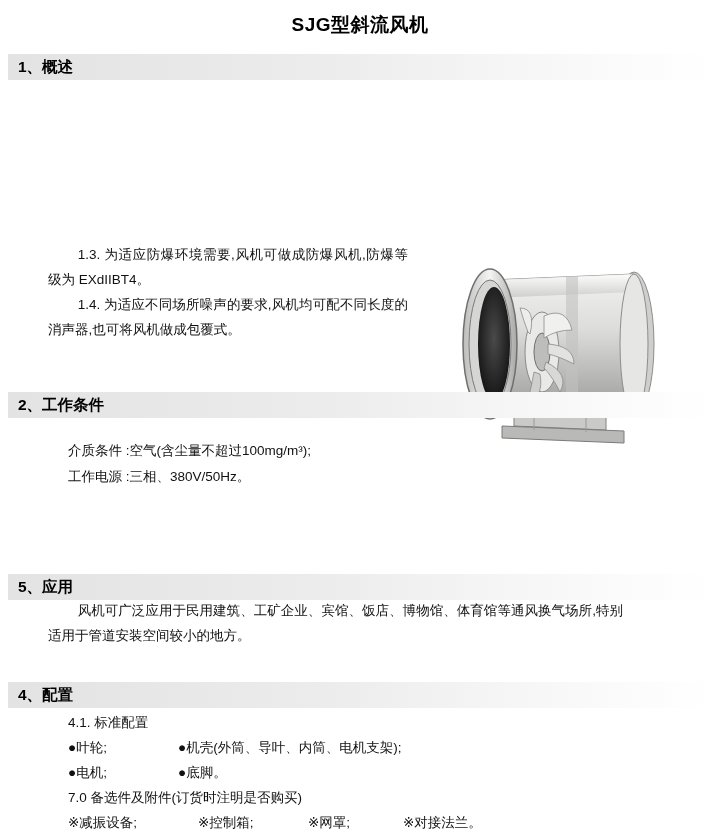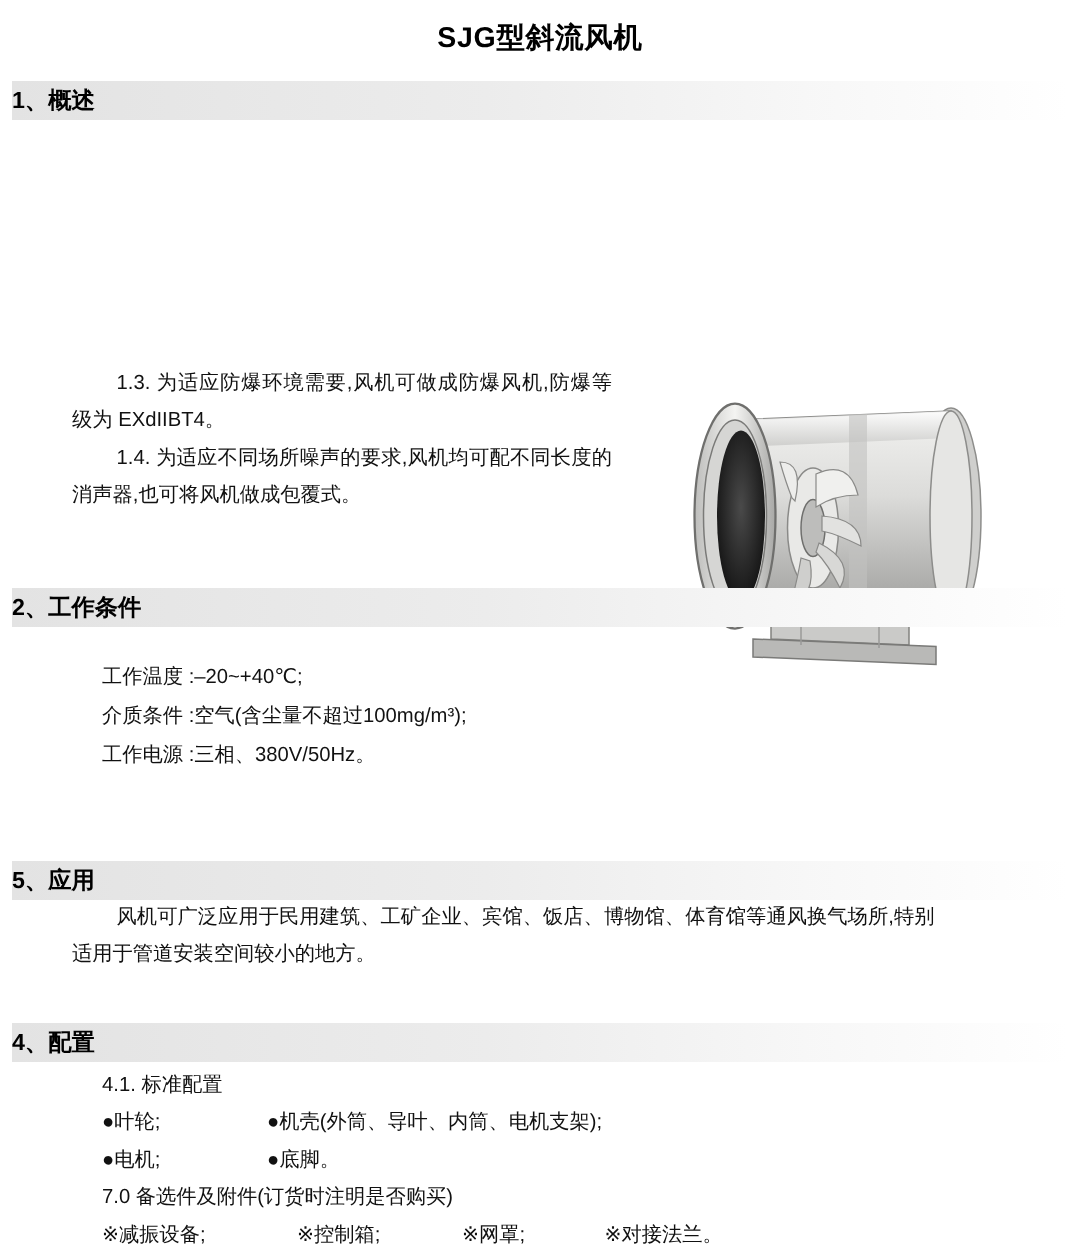--- a/index.html
+++ b/index.html
@@ -29,20 +29,21 @@
     letter-spacing: 0.5px;
     margin: 12px 0 0 0;
     color: #000;
   }
   .section-head {
     margin: 14px 8px 0 8px;
     height: 26px;
     background: linear-gradient(to right, #e3e3e3 0%, #ececec 45%, #f7f7f7 75%, #ffffff 100%);
     display: flex;
     align-items: center;
+    padding-left: 10px;
     font-size: 15.5px;
     font-weight: bold;
     color: #000;
   }
   .section-head.s1 { margin-top: 16px; }
   .body-text {
     font-size: 13.5px;
     line-height: 25px;
     color: #111;
     text-align: justify;
@@ -177,21 +178,20 @@
       <path d="M96 172 L96 190" stroke="#9a9a98" stroke-width="1"></path>
       <path d="M148 174 L148 192" stroke="#9a9a98" stroke-width="1"></path>
     </svg>
   </div>
 
   <div class="head-2">
     <div class="section-head">2、工作条件</div>
   </div>
 
   <div class="block-cond">
-    <div>工作温度 :–20~+40℃;</div>
     <div>介质条件 :空气(含尘量不超过100mg/m³);</div>
     <div>工作电源 :三相、380V/50Hz。</div>
   </div>
 
   <div class="head-3">
     <div class="section-head">5、应用</div>
   </div>
 
   <div class="block-app body-text">
     <p class="para indent2">风机可广泛应用于民用建筑、工矿企业、宾馆、饭店、博物馆、体育馆等通风换气场所,特别适用于管道安装空间较小的地方。</p>

